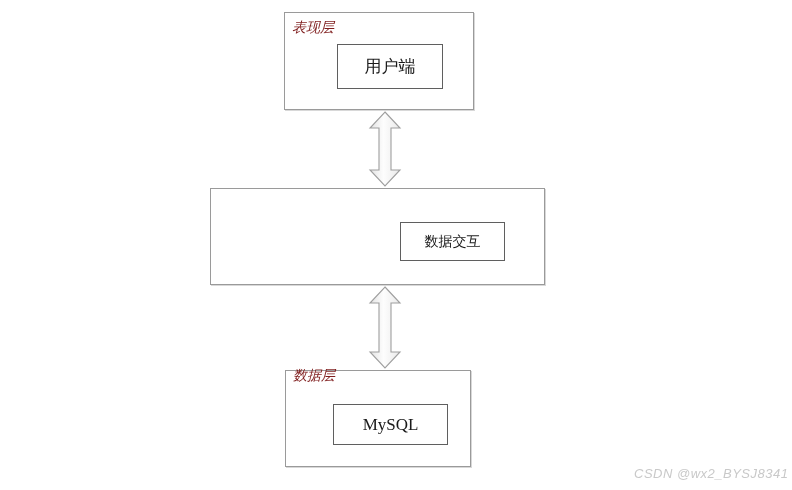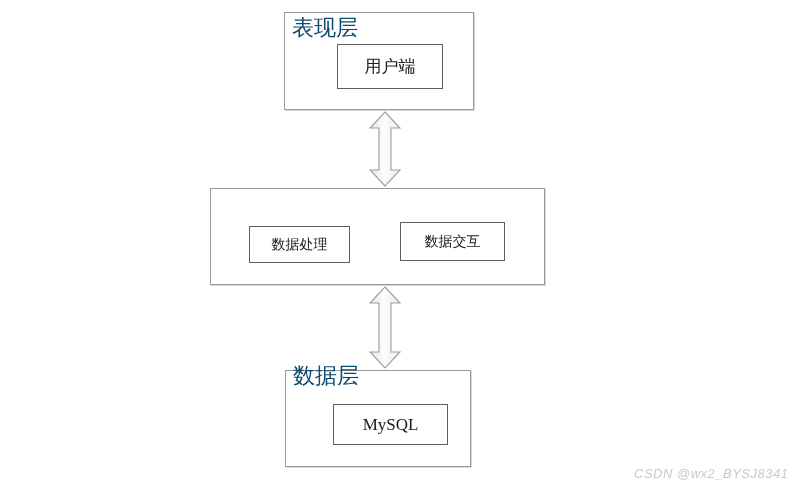--- a/index.html
+++ b/index.html
@@ -19,25 +19,26 @@
   
   .layer-box {
     position: absolute;
     box-sizing: border-box;
     background: #ffffff;
     border: 1px solid #9a9a9a;
     box-shadow: 1px 1px 0 #d8d8d8;
   }
   .layer-title {
     position: absolute;
-    font-size: 22px;
+    font-size: 14px;
     line-height: 20px;
-    color: #0c4a6e;
+    color: #7f1d1d;
     white-space: nowrap;
     font-family: "Liberation Serif", "DejaVu Serif", serif;
+    font-style: italic;
   }
 
   
   .node-box {
     position: absolute;
     box-sizing: border-box;
     background: #ffffff;
     border: 1px solid #5f5f5f;
     display: flex;
     align-items: center;
@@ -110,23 +111,20 @@
           <stop offset="0%" stop-color="#e3e3e3"></stop>
           <stop offset="45%" stop-color="#fdfdfd"></stop>
           <stop offset="100%" stop-color="#eaeaea"></stop>
         </linearGradient>
       </defs>
       <polygon points="18,2 33,18 24,18 24,60 33,60 18,76 3,60 12,60 12,18 3,18" fill="url(#agrad1)" stroke="#9e9e9e" stroke-width="1.1" stroke-linejoin="miter"></polygon>
     </svg>
   </div>
 
   <div class="layer-box" id="layer-business"></div>
-  <div class="node-box" id="node-data-process">
-    <span class="node-label">数据处理</span>
-  </div>
   <div class="node-box" id="node-data-exchange">
     <span class="node-label">数据交互</span>
   </div>
 
   <div class="arrow-updown" id="arrow-bottom">
     <svg viewBox="0 0 36 85" preserveAspectRatio="none" aria-hidden="true">
       <defs>
         <linearGradient id="agrad2" x1="0" y1="0" x2="1" y2="0">
           <stop offset="0%" stop-color="#e3e3e3"></stop>
           <stop offset="45%" stop-color="#fdfdfd"></stop>

